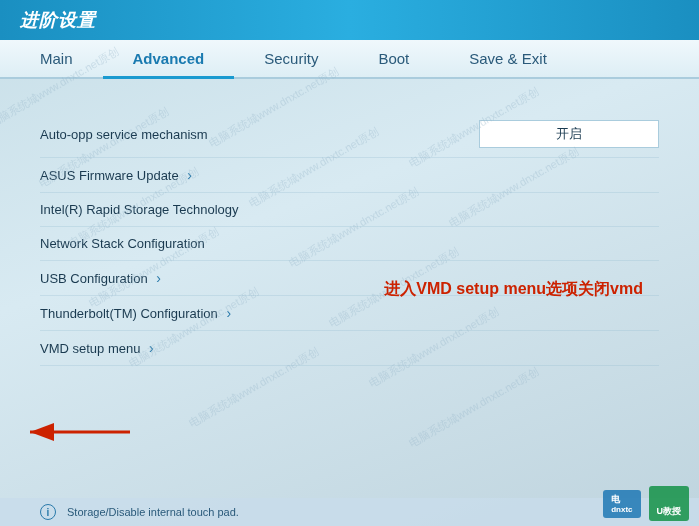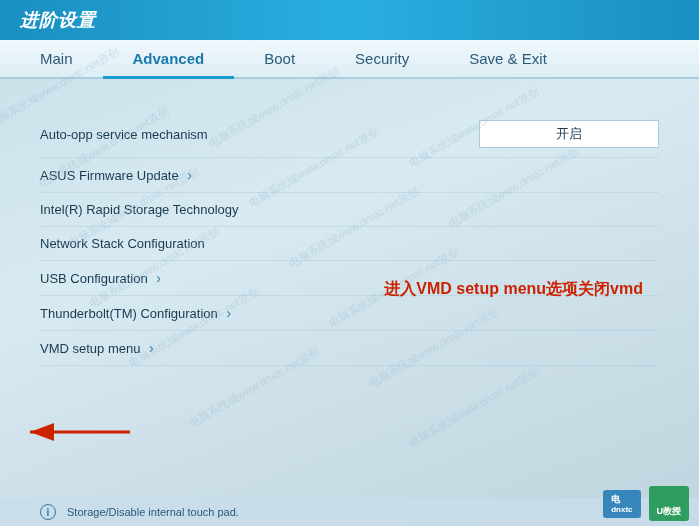--- a/index.html
+++ b/index.html
@@ -234,22 +234,22 @@
     <span class="watermark-text wm14">电脑系统城www.dnxtc.net原创</span>
   </div>
 
   <div class="title-bar">
     <span class="title-bar-text">进阶设置</span>
   </div>
 
   <div class="nav-tabs">
     <div class="nav-tab">Main</div>
     <div class="nav-tab active">Advanced</div>
+    <div class="nav-tab">Security</div>
     <div class="nav-tab">Boot</div>
-    <div class="nav-tab">Security</div>
     <div class="nav-tab">Save &amp; Exit</div>
   </div>
 
   <div class="content-area">
 
     <div class="menu-item">
       <span class="menu-item-label">Auto-opp service mechanism</span>
       <span class="menu-item-value">开启</span>
     </div>
 

